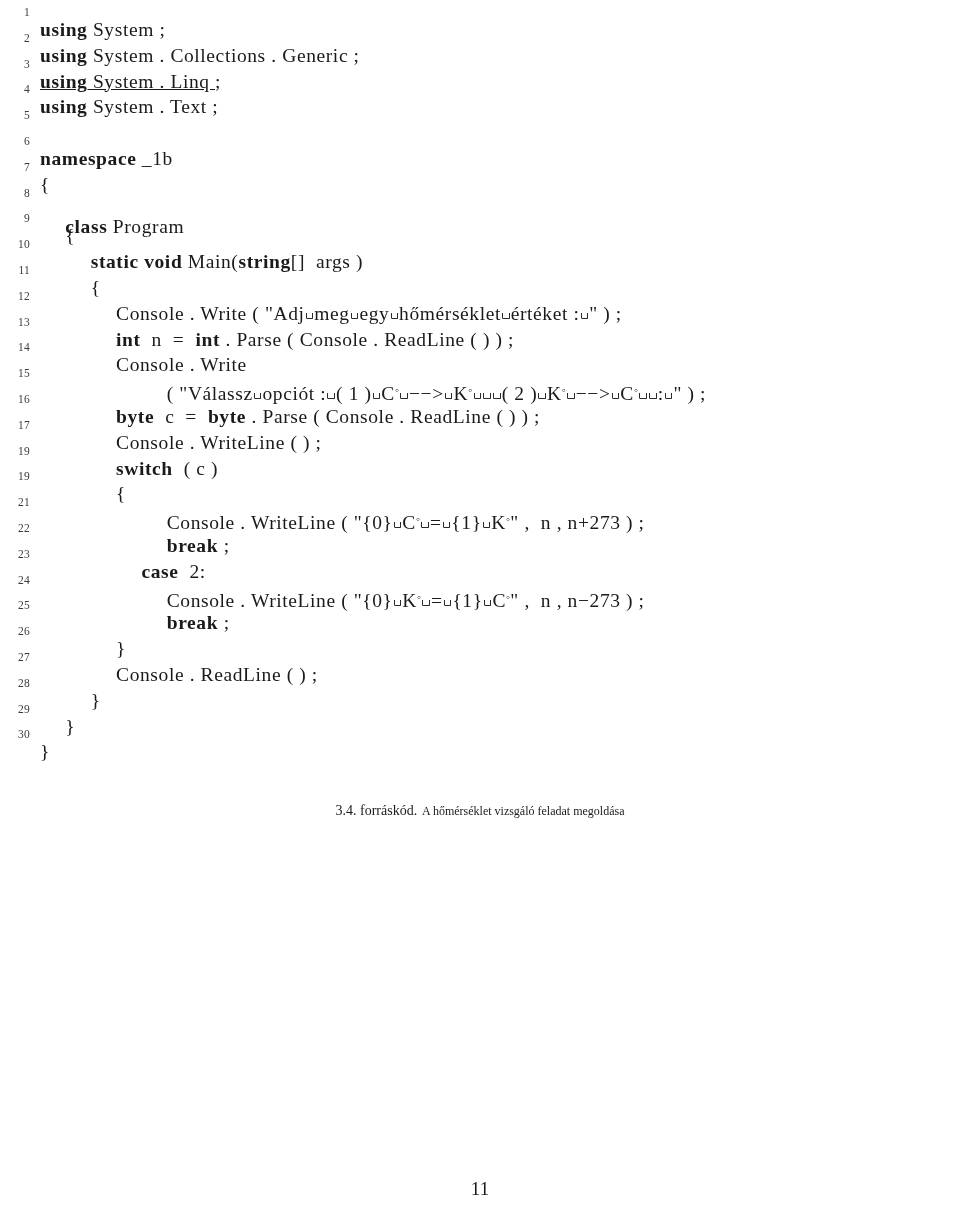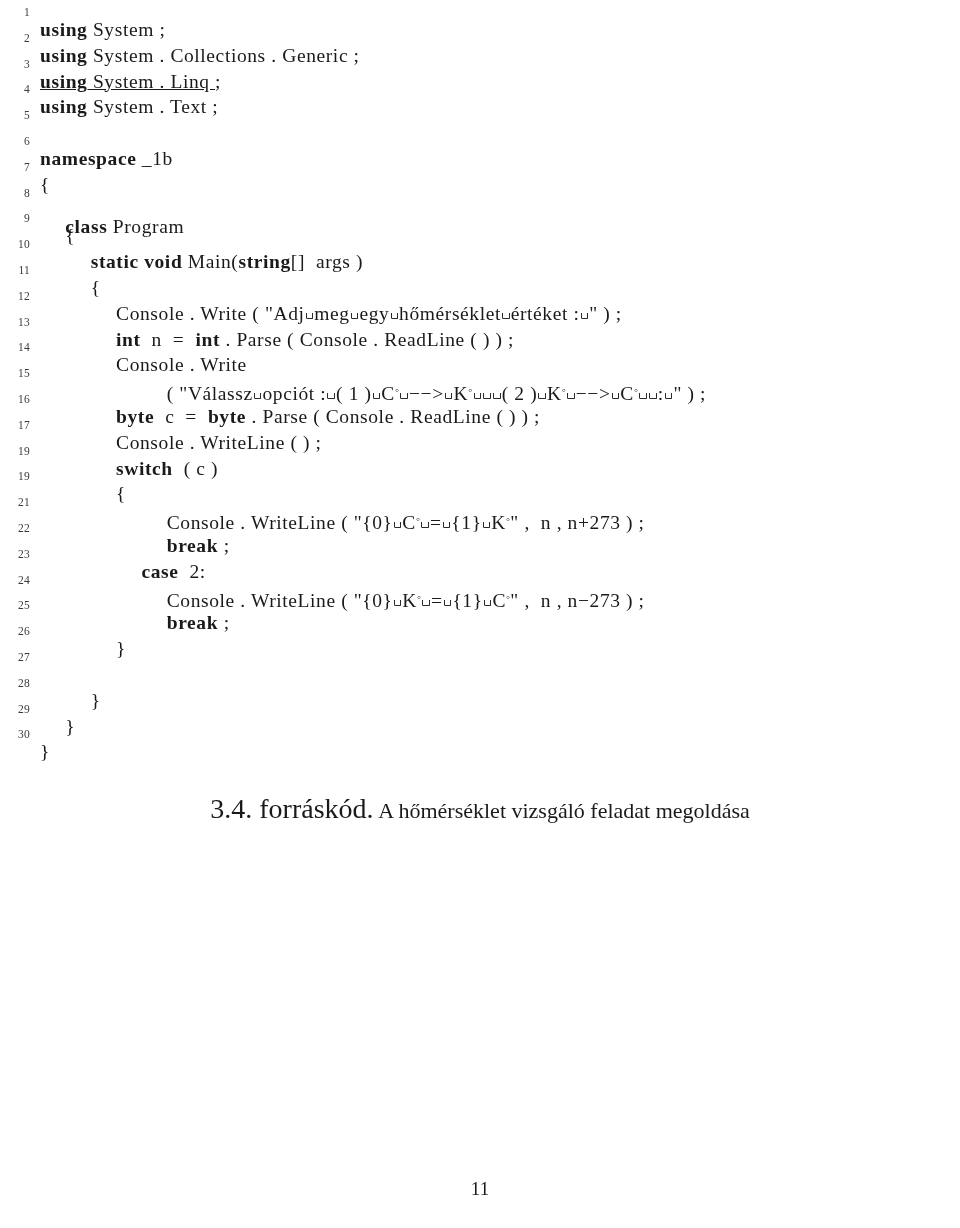--- a/index.html
+++ b/index.html
@@ -90,22 +90,22 @@
   #caption {
     position: absolute;
     left: 170px;
     top: 795px;
     width: 620px;
     text-align: center;
     font-size: 19px;
     line-height: 27px;
     color: #1a1a1a;
   }
-  #caption .cap-num { font-size: 28px; }
-  #caption .cap-text { font-size: 22px; }
+  #caption .cap-num { font-size: 14px; }
+  #caption .cap-text { font-size: 12px; }
 
   
   #folio {
     position: absolute;
     left: 0;
     top: 1178px;
     width: 960px;
     text-align: center;
     font-size: 19px;
     color: #1a1a1a;
@@ -135,21 +135,21 @@
       <div class="code-line"><span class="lineno">16</span><span class="code-text" style="padding-left: 3.9em;"><span class="kw">byte</span><span class="id">  c  =  </span><span class="kw">byte</span><span class="id"> . Parse ( Console . ReadLine ( ) ) ;</span></span></div>
       <div class="code-line"><span class="lineno">17</span><span class="code-text" style="padding-left: 3.9em;"><span class="id">Console . WriteLine ( ) ;</span></span></div>
       <div class="code-line"><span class="lineno">19</span><span class="code-text" style="padding-left: 3.9em;"><span class="kw">switch</span><span class="id">  ( c )</span></span></div>
       <div class="code-line"><span class="lineno">19</span><span class="code-text" style="padding-left: 3.9em;"><span class="id">{</span></span></div>
       <div class="code-line"><span class="lineno">21</span><span class="code-text" style="padding-left: 6.5em;"><span class="id">Console . WriteLine ( "{0}</span><span class="vs"></span><span class="id">C</span><span class="deg">◦</span><span class="vs"></span><span class="id">=</span><span class="vs"></span><span class="id">{1}</span><span class="vs"></span><span class="id">K</span><span class="deg">◦</span><span class="id">" ,  n , n+273 ) ;</span></span></div>
       <div class="code-line"><span class="lineno">22</span><span class="code-text" style="padding-left: 6.5em;"><span class="kw">break</span><span class="id"> ;</span></span></div>
       <div class="code-line"><span class="lineno">23</span><span class="code-text" style="padding-left: 5.2em;"><span class="kw">case</span><span class="id">  2:</span></span></div>
       <div class="code-line"><span class="lineno">24</span><span class="code-text" style="padding-left: 6.5em;"><span class="id">Console . WriteLine ( "{0}</span><span class="vs"></span><span class="id">K</span><span class="deg">◦</span><span class="vs"></span><span class="id">=</span><span class="vs"></span><span class="id">{1}</span><span class="vs"></span><span class="id">C</span><span class="deg">◦</span><span class="id">" ,  n , n−273 ) ;</span></span></div>
       <div class="code-line"><span class="lineno">25</span><span class="code-text" style="padding-left: 6.5em;"><span class="kw">break</span><span class="id"> ;</span></span></div>
       <div class="code-line"><span class="lineno">26</span><span class="code-text" style="padding-left: 3.9em;"><span class="id">}</span></span></div>
-      <div class="code-line"><span class="lineno">27</span></div>
+      <div class="code-line"><span class="lineno">27</span><span class="code-text" style="padding-left: 3.9em;"><span class="id">Console . ReadLine ( ) ;</span></span></div>
       <div class="code-line"><span class="lineno">28</span><span class="code-text" style="padding-left: 2.6em;"><span class="id">}</span></span></div>
       <div class="code-line"><span class="lineno">29</span><span class="code-text" style="padding-left: 1.3em;"><span class="id">}</span></span></div>
       <div class="code-line"><span class="lineno">30</span><span class="code-text" style="padding-left: 0em;"><span class="id">}</span></span></div>
     </div>
 
   <div id="caption">
     <span class="cap-num">3.4. forráskód.</span>
     <span class="cap-text">A hőmérséklet vizsgáló feladat megoldása</span>
   </div>
 

